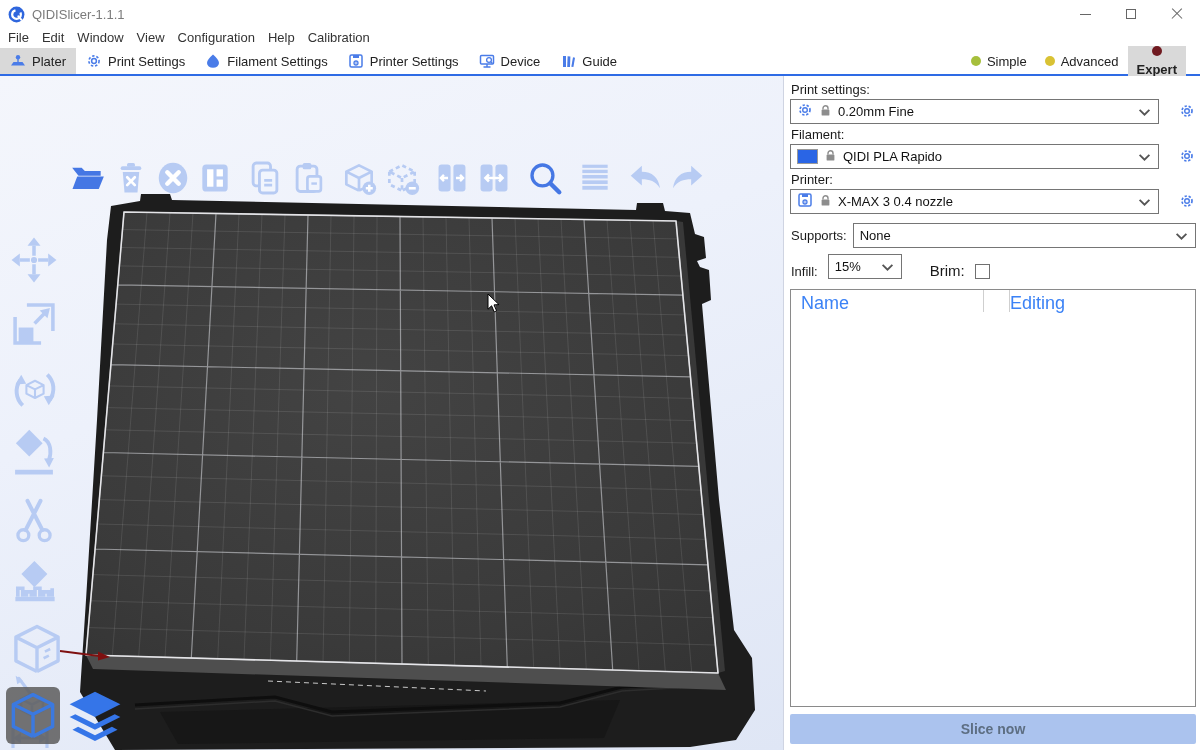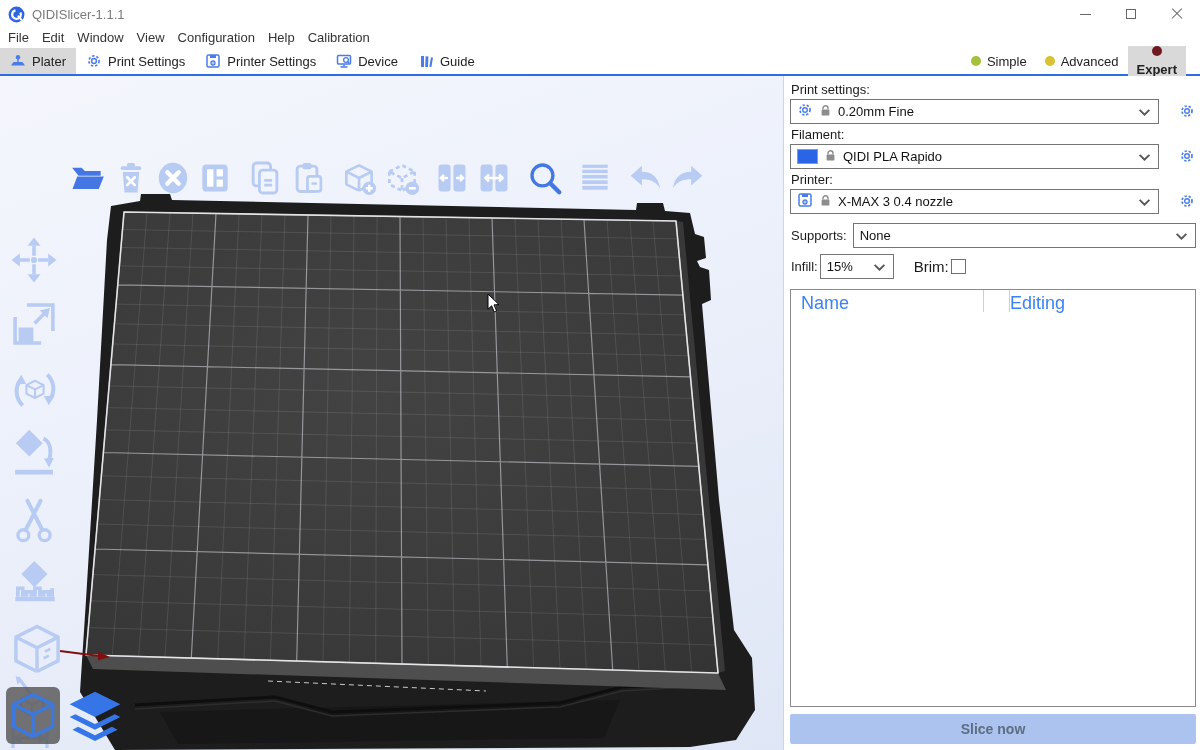--- a/index.html
+++ b/index.html
@@ -57,21 +57,21 @@
   
   .sidebar { flex:1 1 auto; background:#fff; display:flex; flex-direction:column; padding:3px 4px 6px 6px; min-width:0; }
   .sb-label { font-size:13px; color:#1a1a1a; margin:3px 0 2px 1px; }
   .combo-row { display:flex; align-items:center; gap:20px; }
   .combo { flex:1 1 auto; height:25px; border:1px solid #757575; background:#fff; display:flex; align-items:center; padding:0 7px 0 6px; gap:6px; min-width:0; cursor:default; }
   .combo .ctext { font-size:13px; color:#111; white-space:nowrap; overflow:hidden; }
   .combo .chev { margin-left:auto; flex:0 0 auto; }
   .gear-btn { width:17px; height:17px; flex:0 0 auto; cursor:pointer; }
   .swatch { width:21px; height:15px; border:1px solid #9a9a9a; flex:0 0 auto; }
   .row-supports { display:flex; align-items:center; margin-top:9px; gap:6px; }
-  .row-infill { display:flex; align-items:center; margin-top:6px; gap:2px; }
+  .row-infill { display:flex; align-items:flex-end; margin-top:6px; gap:10px; }
   .combo.small { flex:0 0 auto; width:74px; }
   .brim-label { font-size:15px; color:#1a1a1a; margin-left:18px; }
   .checkbox { width:15px; height:15px; border:1px solid #707070; background:#fff; cursor:pointer; }
   .obj-table { margin-top:10px; border:1px solid #8a8a8a; flex:1 1 auto; display:flex; flex-direction:column; min-height:0; }
   .obj-head { display:flex; height:26px; align-items:center; font-size:18px; color:#3b82f6; flex:0 0 auto; }
   .oh-name { flex:1 1 auto; padding-left:10px; }
   .oh-mid { width:27px; height:22px; border-left:1px solid #cfcfcf; border-right:1px solid #cfcfcf; align-self:flex-start; margin-top:0; }
   .oh-edit { width:185px; }
   .slice-btn { margin-top:7px; height:30px; flex:0 0 auto; background:#abc3ee; border:none; border-radius:2px; font-family:"Liberation Sans",sans-serif; font-size:14px; font-weight:bold; color:#5d6e82; cursor:pointer; }
 </style>
@@ -119,20 +119,26 @@
               <path d="M3.5 9 H12.5 L15 12.5 H1 Z" fill="#4a7ce8"></path>
             </svg></span>
           <span>Plater</span>
         </div>
         <div class="tab">
           <span class="ticon"><svg viewBox="0 0 16 16" xmlns="http://www.w3.org/2000/svg">
               <circle cx="8" cy="8" r="2.4" fill="none" stroke="#4a7ce8" stroke-width="1.5"></circle>
               <circle cx="8" cy="8" r="5.1" fill="none" stroke="#4a7ce8" stroke-width="1.6" stroke-dasharray="2.4 1.9"></circle>
             </svg></span>
           <span>Print Settings</span>
+        </div>
+        <div class="tab">
+          <span class="ticon"><svg viewBox="0 0 16 16" xmlns="http://www.w3.org/2000/svg">
+              <path d="M8 1.5 C11.5 4.5 14 7.5 14 10 A6 4.8 0 0 1 2 10 C2 7.5 4.5 4.5 8 1.5 Z" fill="#4a7ce8"></path>
+            </svg></span>
+          <span>Filament Settings</span>
         </div>
         <div class="tab">
           <span class="ticon"><svg viewBox="0 0 16 16" xmlns="http://www.w3.org/2000/svg">
               <rect x="2" y="2" width="12" height="12" rx="1.5" fill="none" stroke="#4a7ce8" stroke-width="1.5"></rect>
               <path d="M5 2 h6 v3 h-6 z" fill="#4a7ce8"></path>
               <circle cx="8" cy="10" r="2" fill="none" stroke="#4a7ce8" stroke-width="1.3"></circle>
               <circle cx="8" cy="10" r="0.8" fill="#4a7ce8"></circle>
             </svg></span>
           <span>Printer Settings</span>
         </div>

